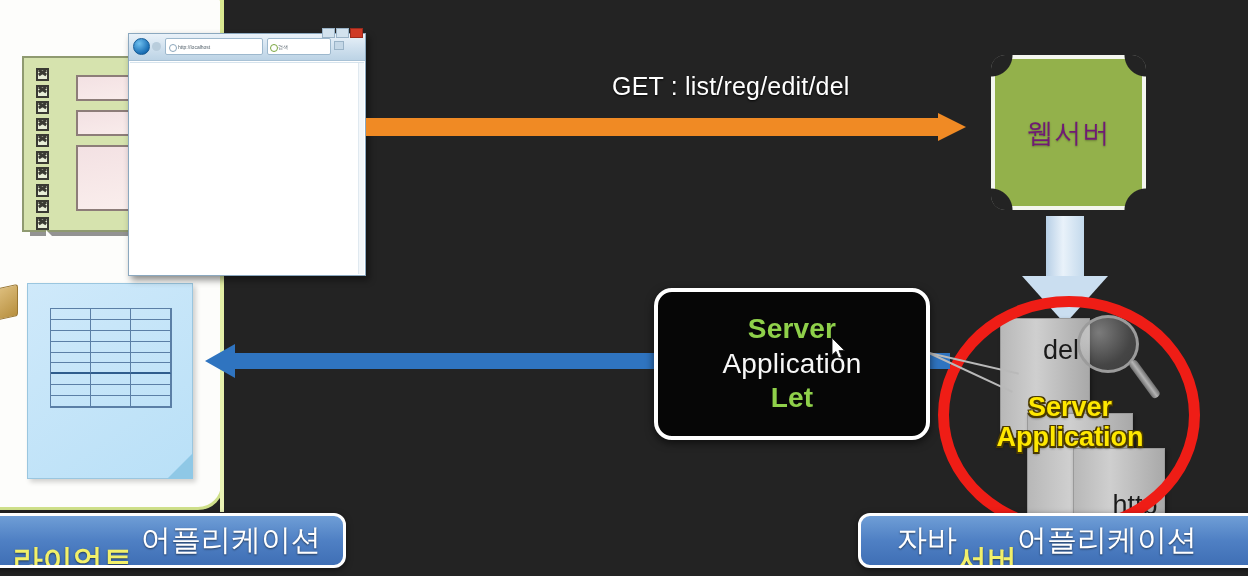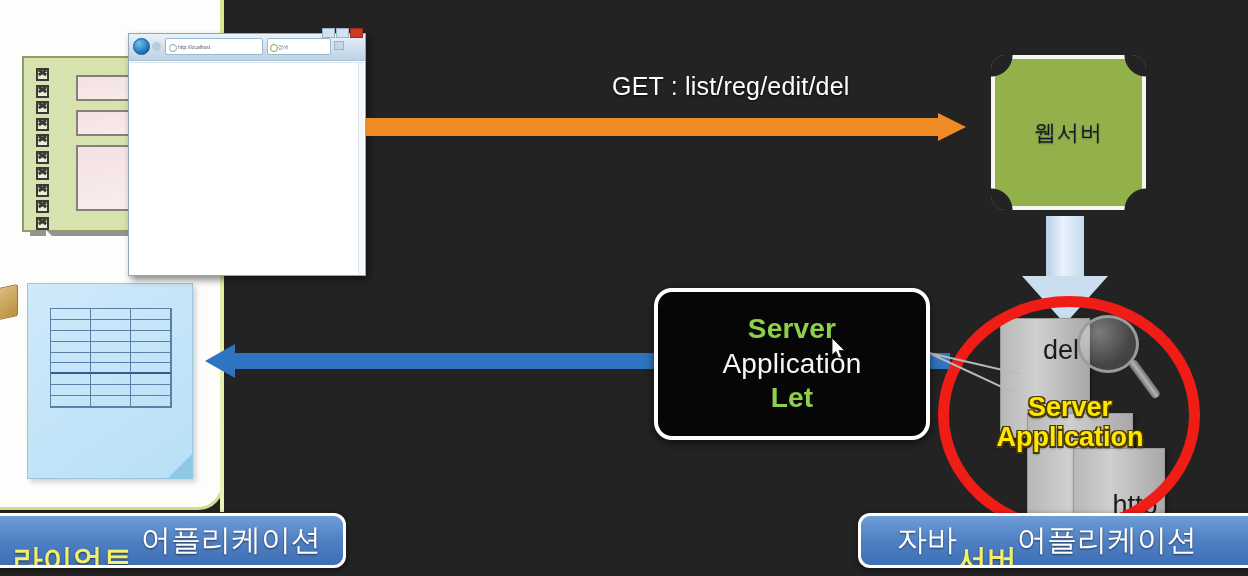--- a/index.html
+++ b/index.html
@@ -258,21 +258,21 @@
     mask-image:
       radial-gradient(circle 22px at 0 0, transparent 21px, #000 22px),
       radial-gradient(circle 22px at 100% 0, transparent 21px, #000 22px),
       radial-gradient(circle 22px at 0 100%, transparent 21px, #000 22px),
       radial-gradient(circle 22px at 100% 100%, transparent 21px, #000 22px);
     mask-composite:intersect;
     border-radius:14px;
     display:flex;align-items:center;justify-content:center;
   }
   .webserver-label{
-    font-size:22px;color:#0f172a;letter-spacing:1px;
+    font-size:27px;color:#701a75;letter-spacing:1px;
     text-shadow:0 1px 2px rgba(0,0,0,.3);
   }
 
   
   .arrow-down{
     position:absolute;
     left:1022px;top:216px;
     width:86px;height:110px;
   }
   .arrow-down .shaft{

